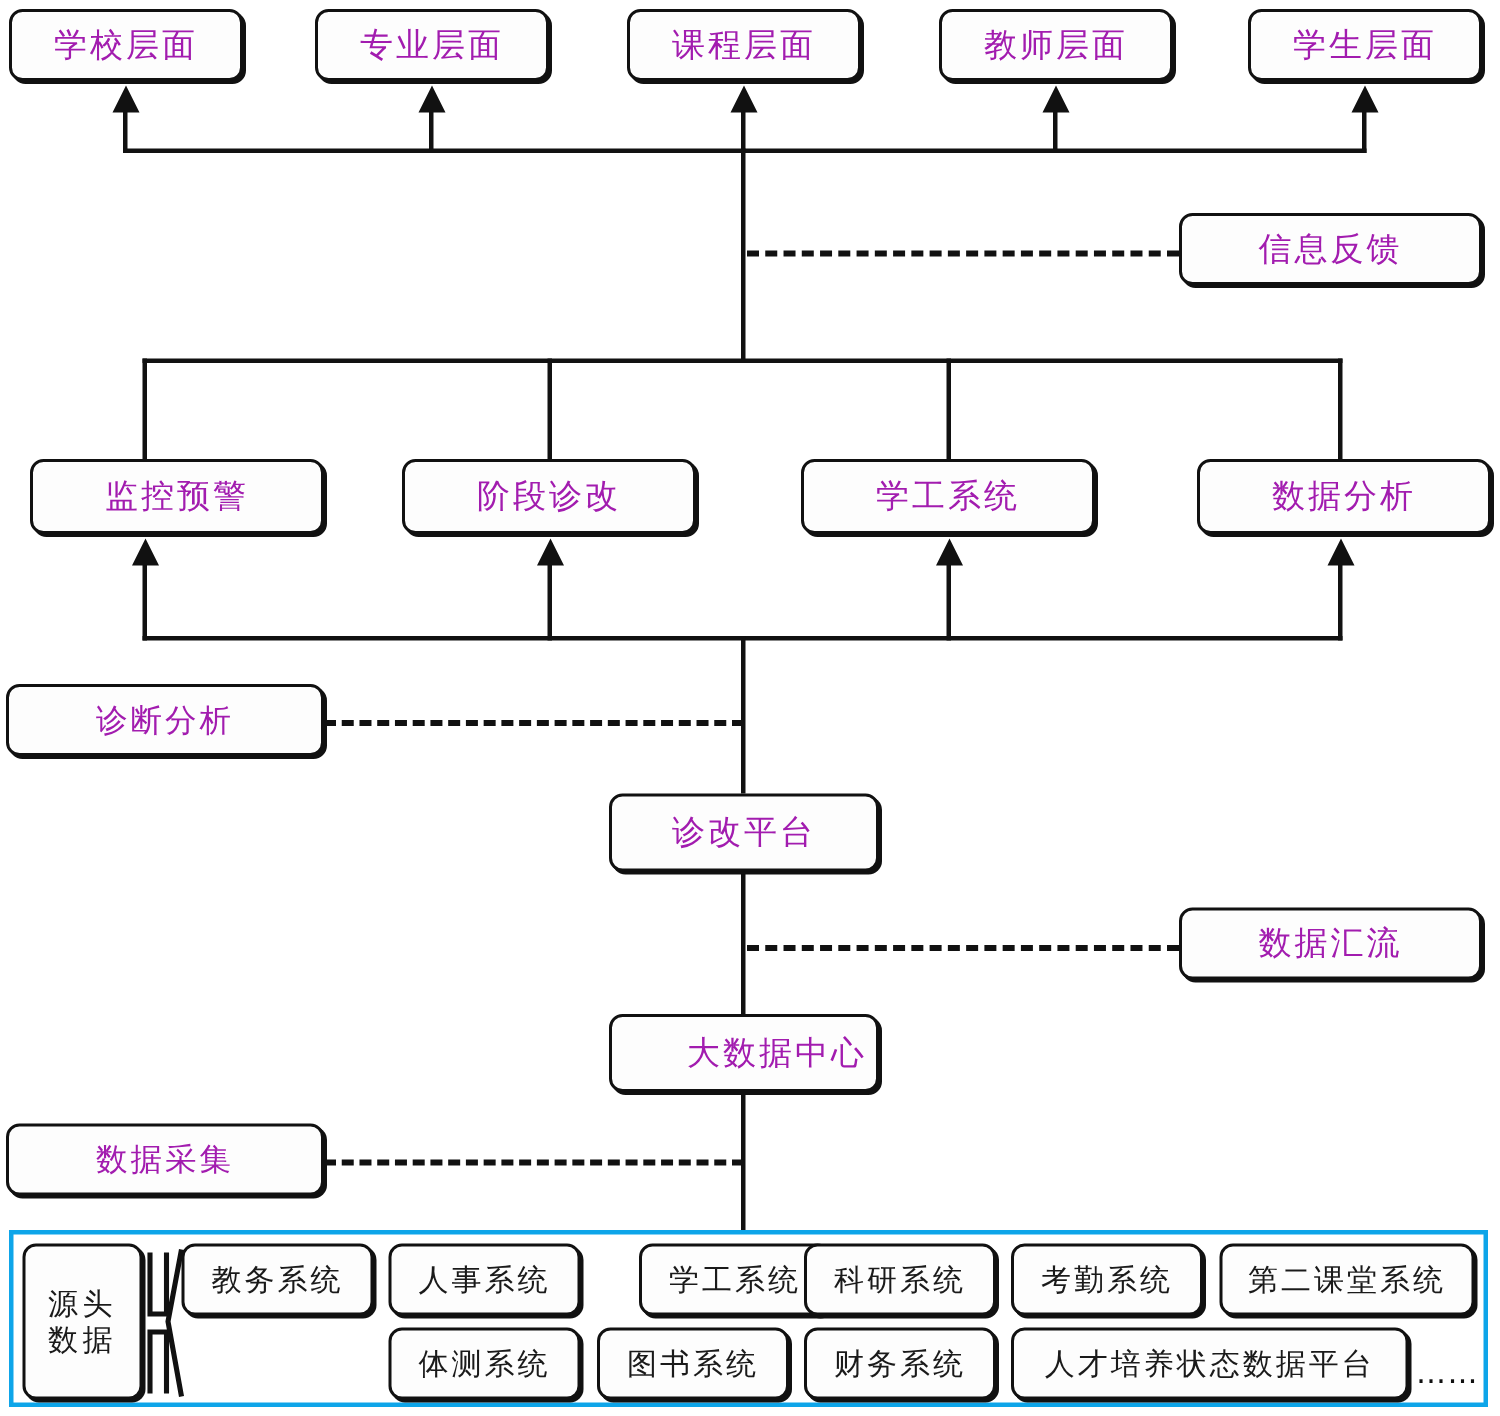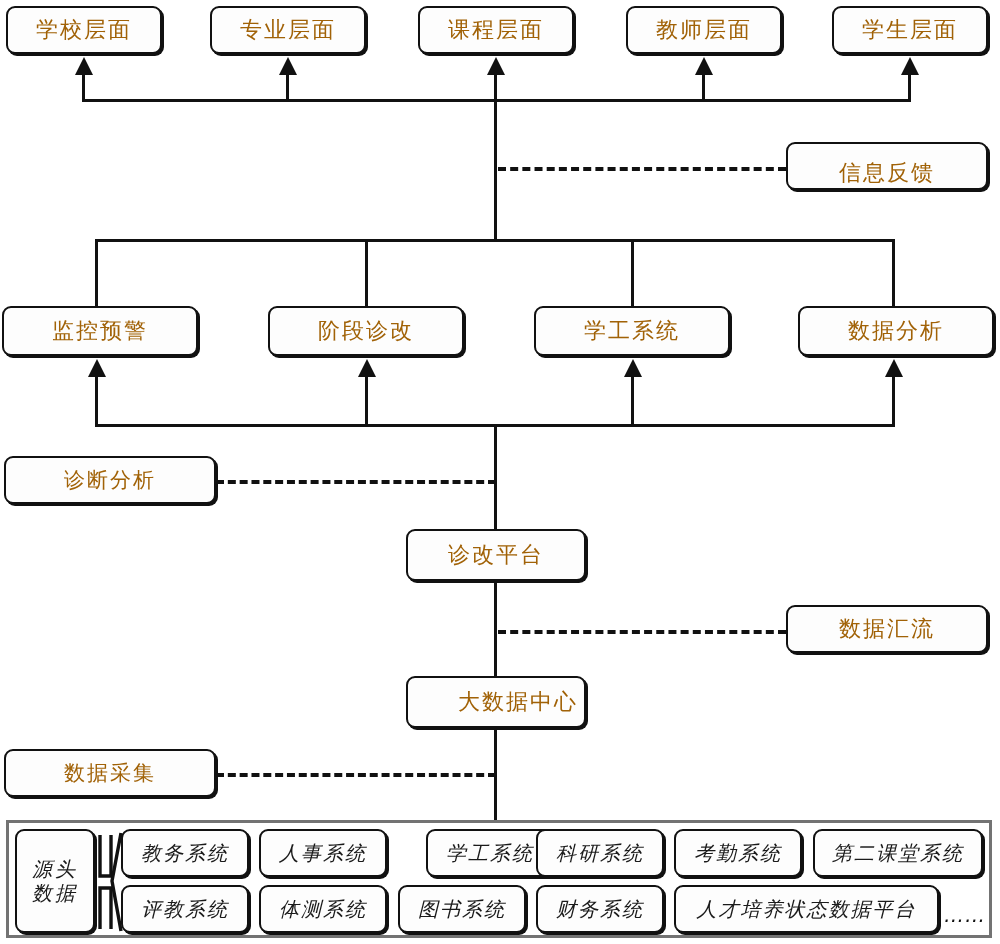--- a/index.html
+++ b/index.html
@@ -18,21 +18,21 @@
   
   .node{
     position:absolute;
     box-sizing:border-box;
     background:#fdfdfd;
     border:2.5px solid #111111;
     border-radius:9px;
     display:flex;
     align-items:center;
     justify-content:center;
-    color:#a16207;
+    color:#a21caf;
     letter-spacing:2px;
     white-space:nowrap;
     box-shadow:2px 2px 0 0 #111111;
     z-index:5;
   }
   .node.t-22{font-size:22px;}
   .node.t-21{font-size:21px;}
 
   
   .ln{
@@ -57,24 +57,23 @@
     border-left:9px solid transparent;
     border-right:9px solid transparent;
     border-bottom:18px solid #111111;
     z-index:3;
   }
 
   
   .src-wrap{
     position:absolute;
     box-sizing:border-box;
-    border:3px solid #737373;
+    border:3px solid #0ea5e9;
     background:#ffffff;
     z-index:5;
-    font-style:italic;
   }
   .src-node{
     position:absolute;
     box-sizing:border-box;
     background:#fdfdfd;
     border:2.5px solid #111111;
     border-radius:9px;
     display:flex;
     align-items:center;
     justify-content:center;
@@ -130,34 +129,34 @@
   <div class="arrow-up" style="left:901px;top:57px;"></div>
 
   <div class="ln v" style="left:82px;top:74px;height:28px;"></div>
   <div class="ln v" style="left:286px;top:74px;height:28px;"></div>
   <div class="ln v" style="left:494px;top:74px;height:28px;"></div>
   <div class="ln v" style="left:702px;top:74px;height:28px;"></div>
   <div class="ln v" style="left:908px;top:74px;height:28px;"></div>
 
   <div class="ln h" style="left:82px;top:99px;width:829px;"></div>
 
-  <div class="node t-22" style="left:786px;top:142px;width:202px;height:48px;align-items:flex-end;">
+  <div class="node t-22" style="left:786px;top:142px;width:202px;height:48px;">
     <span>信息反馈</span>
   </div>
   <div class="dash" style="left:498px;top:167px;width:288px;"></div>
 
   <div class="ln v" style="left:494px;top:99px;height:143px;"></div>
 
   <div class="ln h" style="left:95px;top:239px;width:800px;"></div>
   <div class="ln v" style="left:95px;top:239px;height:67px;"></div>
   <div class="ln v" style="left:365px;top:239px;height:67px;"></div>
   <div class="ln v" style="left:631px;top:239px;height:67px;"></div>
   <div class="ln v" style="left:892px;top:239px;height:67px;"></div>
 
-  <div class="node t-22" style="left:2px;top:306px;width:196px;height:50px;">
+  <div class="node t-22" style="left:20px;top:306px;width:196px;height:50px;">
     <span>监控预警</span>
   </div>
   <div class="node t-22" style="left:268px;top:306px;width:196px;height:50px;">
     <span>阶段诊改</span>
   </div>
   <div class="node t-22" style="left:534px;top:306px;width:196px;height:50px;">
     <span>学工系统</span>
   </div>
   <div class="node t-22" style="left:798px;top:306px;width:196px;height:50px;">
     <span>数据分析</span>
@@ -229,23 +228,20 @@
     <div class="src-node" style="left:665px;top:6px;width:128px;height:48px;">
       <span>考勤系统</span>
     </div>
     <div class="src-node" style="left:527px;top:6px;width:128px;height:48px;">
       <span>科研系统</span>
     </div>
     <div class="src-node" style="left:804px;top:6px;width:170px;height:48px;">
       <span>第二课堂系统</span>
     </div>
 
-    <div class="src-node" style="left:112px;top:62px;width:128px;height:48px;">
-      <span>评教系统</span>
-    </div>
     <div class="src-node" style="left:250px;top:62px;width:128px;height:48px;">
       <span>体测系统</span>
     </div>
     <div class="src-node" style="left:389px;top:62px;width:128px;height:48px;">
       <span>图书系统</span>
     </div>
     <div class="src-node" style="left:527px;top:62px;width:128px;height:48px;">
       <span>财务系统</span>
     </div>
     <div class="src-node" style="left:665px;top:62px;width:265px;height:48px;">

